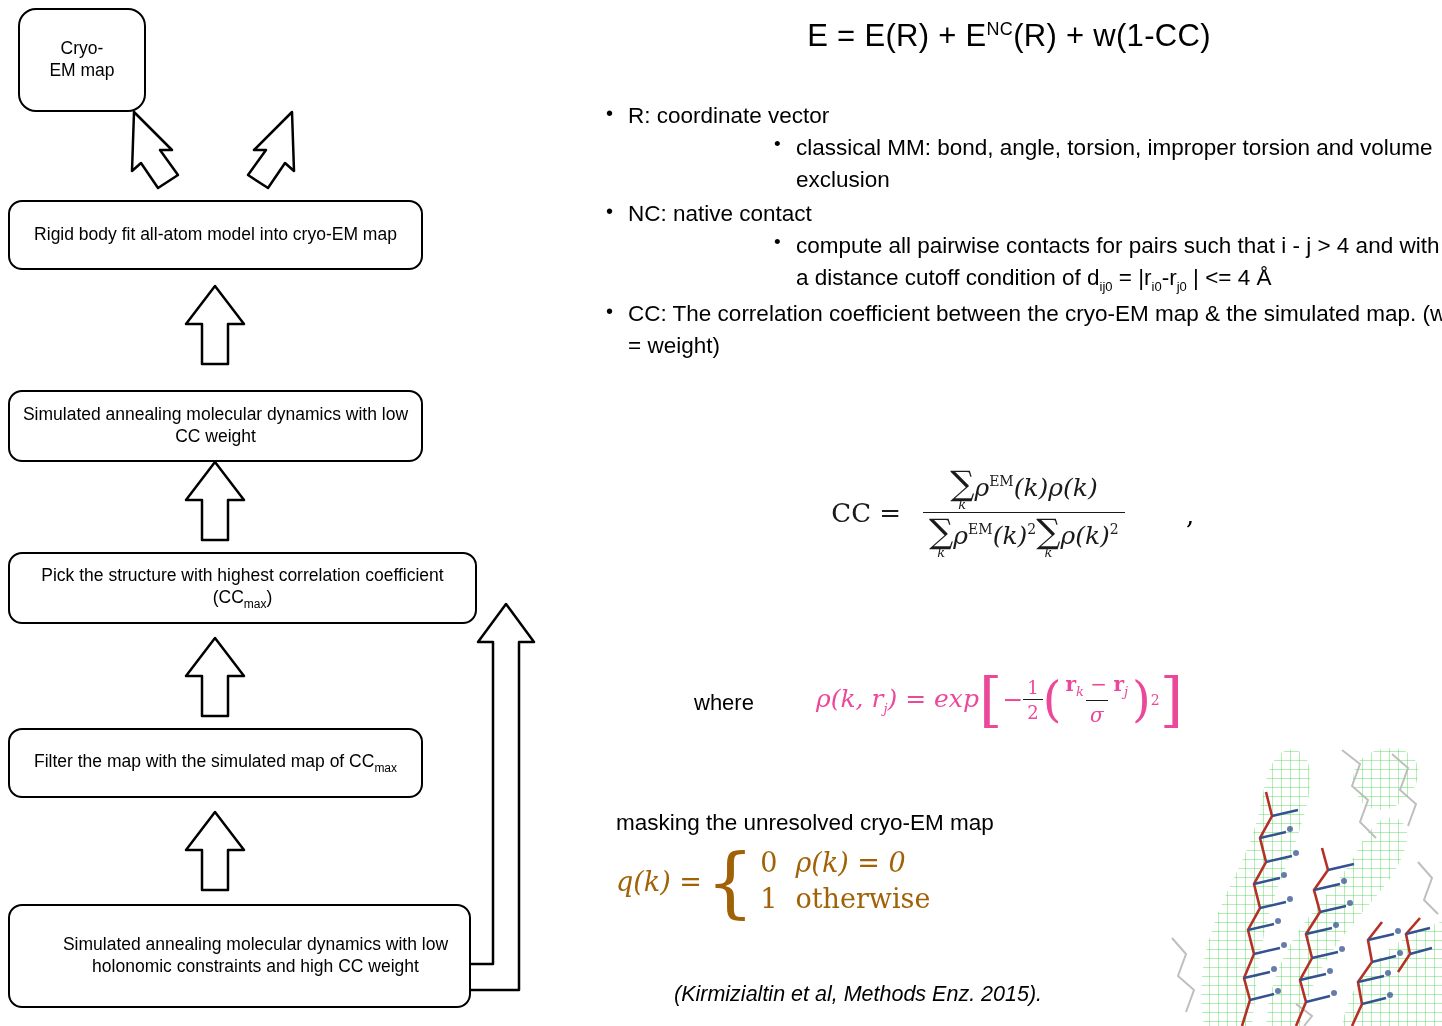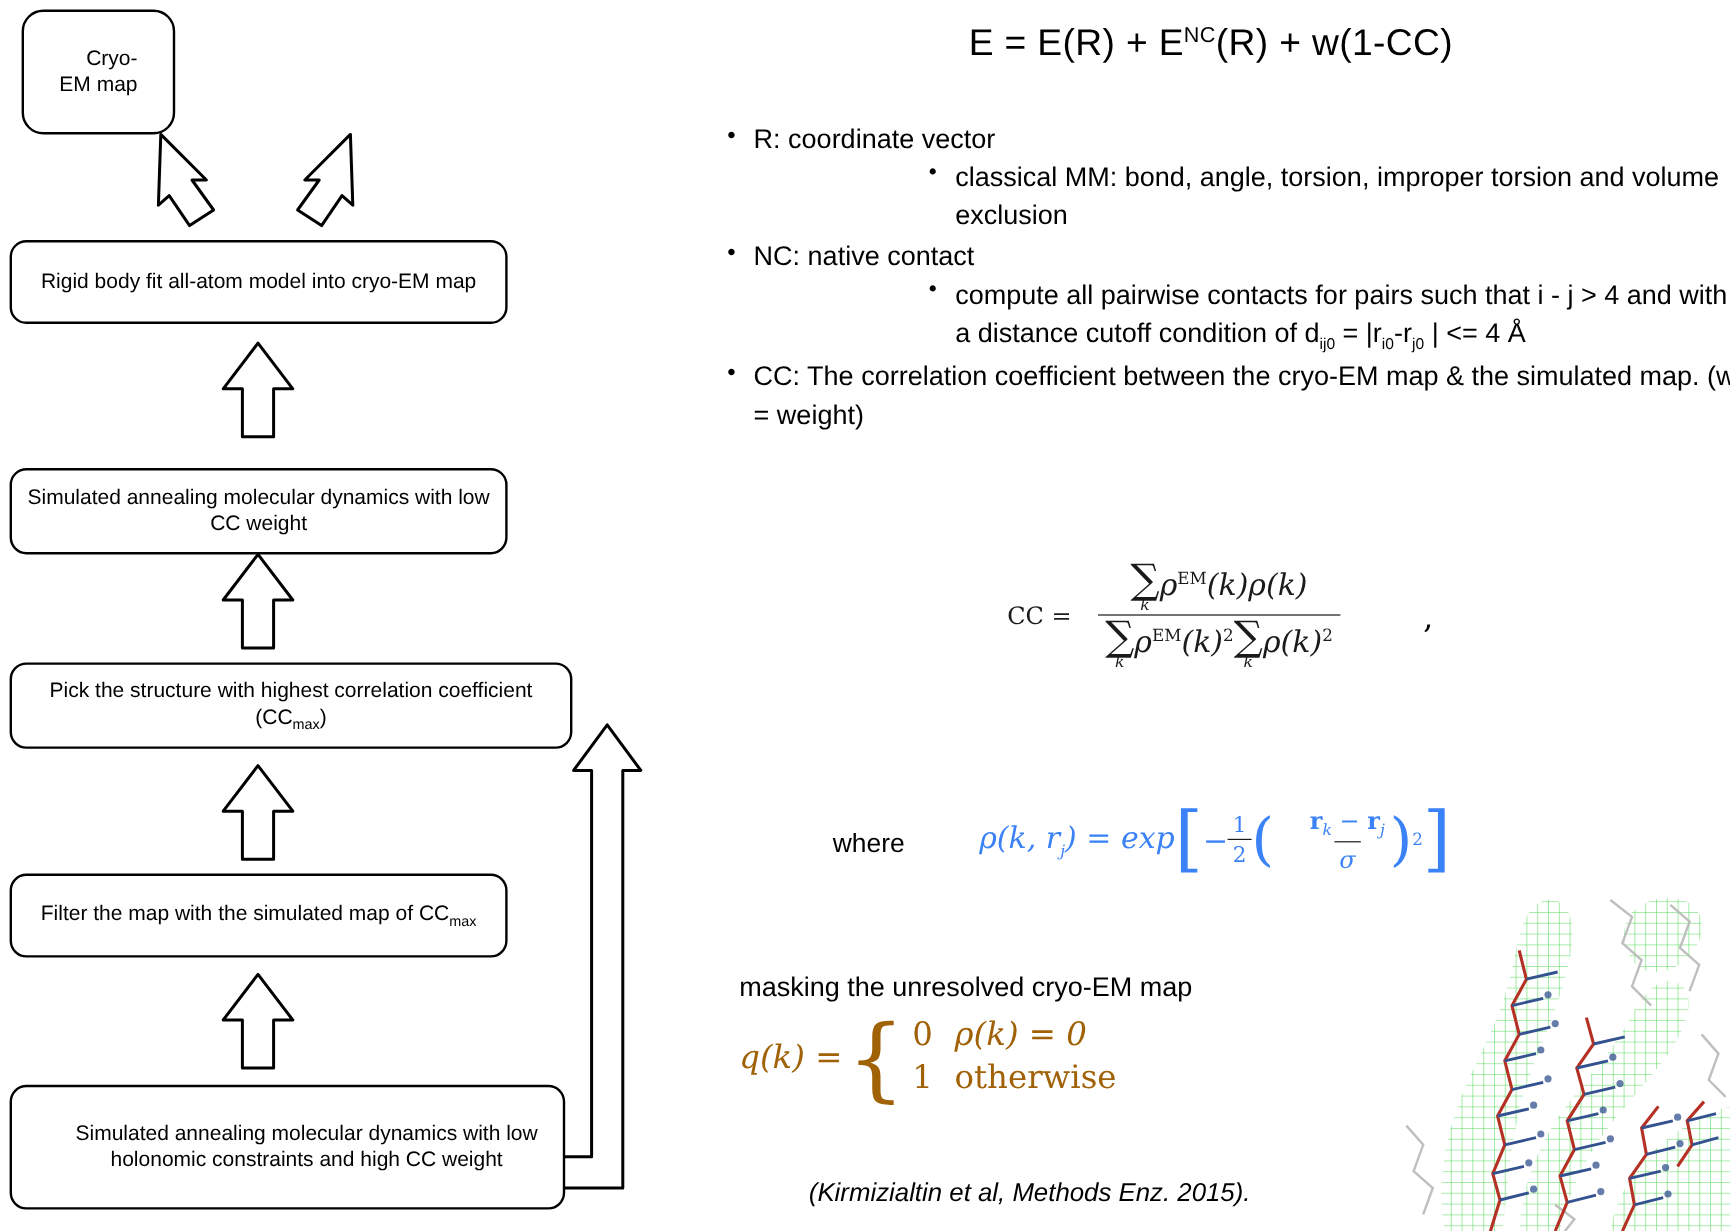--- a/index.html
+++ b/index.html
@@ -32,21 +32,21 @@
     background: #fff;
     display: flex;
     align-items: center;
     justify-content: center;
     text-align: center;
     font-size: 17.5px;
     line-height: 1.25;
     padding: 4px 8px;
   }
   .rounded-sm { border-radius: 14px; }
-  .rounded-lg { border-radius: 18px; text-align: right; }
+  .rounded-lg { border-radius: 18px; }
 
   .node .sub { font-size: 12px; vertical-align: sub; }
 
   
   #box-cryo  { left: 18px;  top: 8px;   width: 128px; height: 104px; }
   #box-model { left: 288px; top: 8px;   width: 122px; height: 104px; }
 
   
   #box-rigid  { left: 8px; top: 200px; width: 415px; height: 70px; }
   #box-sa1    { left: 8px; top: 390px; width: 415px; height: 72px; }
@@ -124,21 +124,21 @@
     left: 142px;
     top: 468px;
     width: 520px;
     font-family: "DejaVu Serif", serif;
     font-size: 25px;
     color: #1a1a1a;
     display: flex;
     align-items: center;
     justify-content: center;
   }
-  .cc-label { font-size: 20px; margin-right: 22px; }
+  .cc-label { font-size: 26px; margin-right: 22px; }
   .frac {
     display: inline-flex;
     flex-direction: column;
     align-items: center;
     vertical-align: middle;
   }
   .frac .num { padding: 0 6px 2px 6px; }
   .frac .den { border-top: 1.6px solid #1a1a1a; padding: 3px 6px 0 6px; }
   .bigsum {
     display: inline-flex;
@@ -164,21 +164,21 @@
     left: 118px;
     top: 690px;
     font-size: 22px;
   }
   #rho-formula {
     position: absolute;
     left: 240px;
     top: 672px;
     font-family: "DejaVu Serif", serif;
     font-size: 25px;
-    color: #3b82f6;
+    color: #ec4899;
     display: flex;
     align-items: center;
   }
   .paren-big { font-size: 48px; font-weight: 300; line-height: 0.8; }
   .bracket-big { font-size: 60px; font-weight: 300; line-height: 0.72; }
   .frac-s { display:inline-flex; flex-direction:column; align-items:center; font-size:18px; vertical-align: middle;}
   .frac-s .num { padding: 0 4px 1px 4px; }
   .frac-s .den { border-top: 1.5px solid #1a1a1a; padding: 2px 4px 0 4px; }
   .bold-r { font-weight: bold; font-style: normal; }
 
@@ -321,21 +321,21 @@
 
   <div id="rho-formula">
     <span class="ital"><span>ρ(k, r</span><span class="sb">j</span><span>) = exp</span></span>
     <span class="bracket-big">[</span>
     <span>−</span>
     <span class="frac-s">
       <span class="num">1</span>
       <span class="den">2</span>
     </span>
     <span class="paren-big">(</span>
-    <span class="frac-s" style="font-size:20px;margin-left:26px;">
+    <span class="frac-s" style="font-size:20px;">
       <span class="num"><span class="bold-r">r</span><span class="sb ital">k</span> <span>−</span> <span class="bold-r">r</span><span class="sb ital">j</span></span>
       <span class="den ital">σ</span>
     </span>
     <span class="paren-big">)</span>
     <span class="sup-s">2</span>
     <span class="bracket-big">]</span>
   </div>
 
   <div id="mask-caption">masking the unresolved cryo-EM map</div>
 

